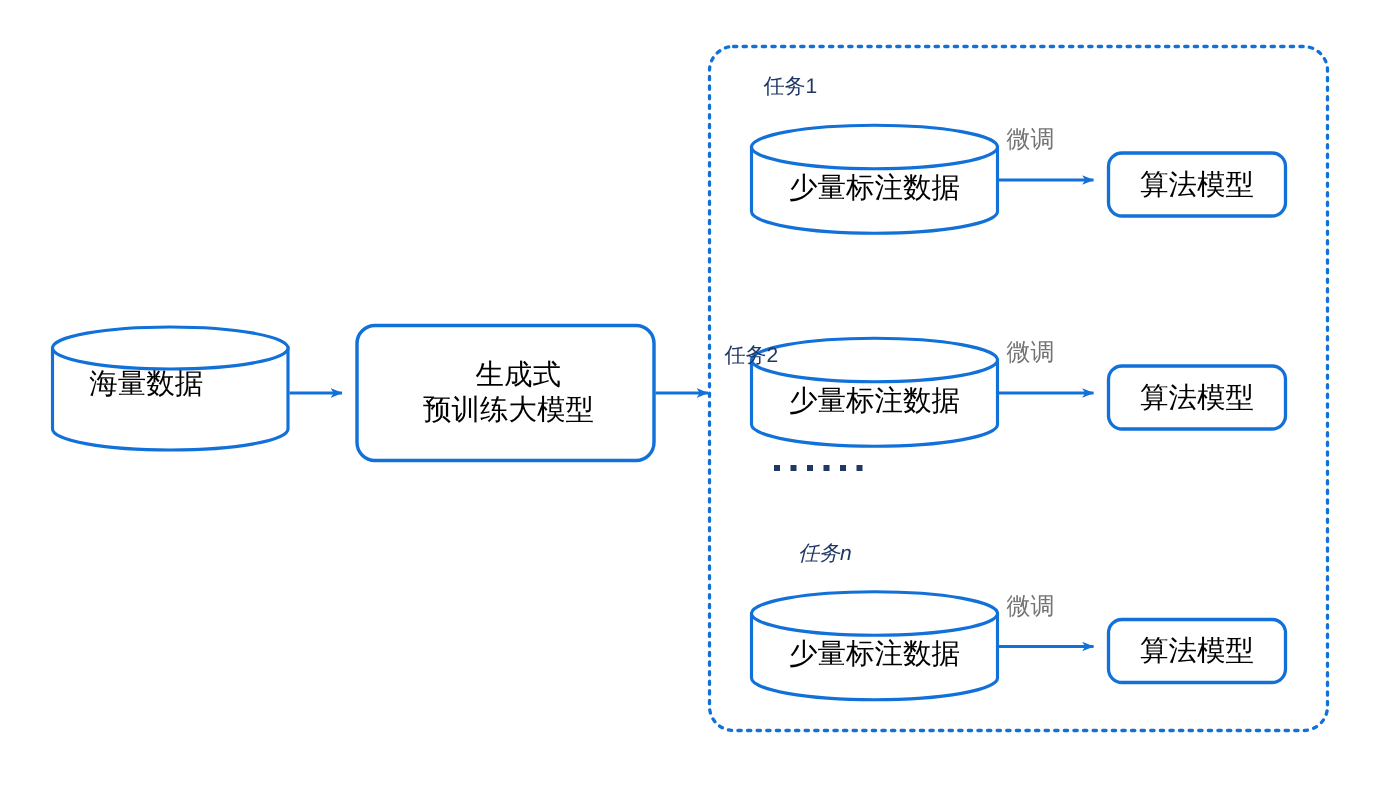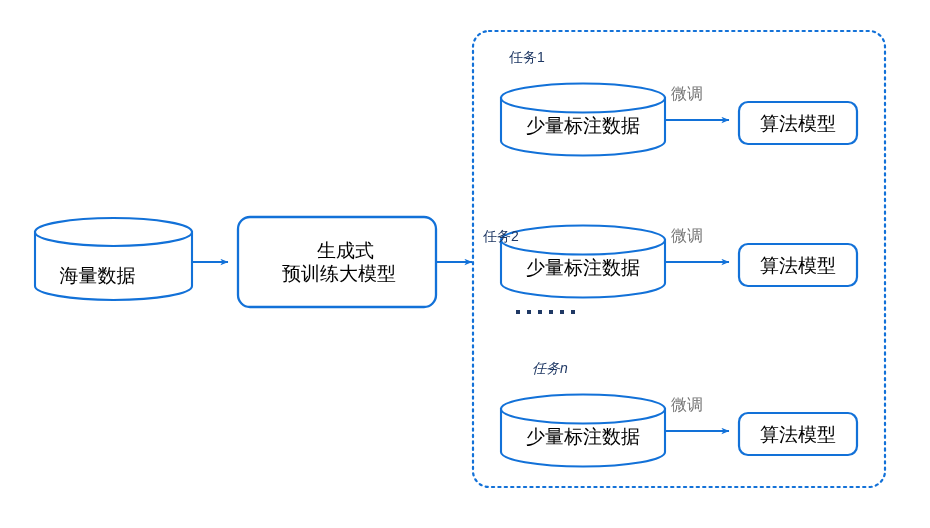--- a/index.html
+++ b/index.html
@@ -108,21 +108,21 @@
   <rect x="739" y="244" width="118" height="42" rx="9" ry="9" fill="#ffffff" stroke="#1271D8" stroke-width="2.2"></rect>
 
   <g>
     <path d="M501,409 L501,452 A82,14.5 0 0 0 665,452 L665,409 Z" fill="#ffffff" stroke="#1271D8" stroke-width="2.1"></path>
     <ellipse cx="583" cy="409" rx="82" ry="14.5" fill="#ffffff" stroke="#1271D8" stroke-width="2.1"></ellipse>
   </g>
   <path d="M665,431 L729,431" fill="none" stroke="#1271D8" stroke-width="2.1" marker-end="url(#arrow)"></path>
   <rect x="739" y="413" width="118" height="42" rx="9" ry="9" fill="#ffffff" stroke="#1271D8" stroke-width="2.2"></rect>
 </svg>
 
-<div class="node-label" style="left:35px; top:264px; width:125px;">海量数据</div>
+<div class="node-label" style="left:35px; top:245px; width:125px;">海量数据</div>
 
 <div class="node-label" style="left:238px; top:239px; width:215px;">生成式</div>
 <div class="node-label" style="left:238px; top:262px; width:202px;">预训练大模型</div>
 
 <div class="task-title" style="left:509px; top:46px;">任务1</div>
 <div class="node-label" style="left:501px; top:114px; width:164px;">少量标注数据</div>
 <div class="edge-label" style="left:671px; top:84px;">微调</div>
 <div class="node-label" style="left:739px; top:112px; width:118px;">算法模型</div>
 
 <div class="task-title" style="left:483px; top:188px;margin-top:37px;">任务2</div>

